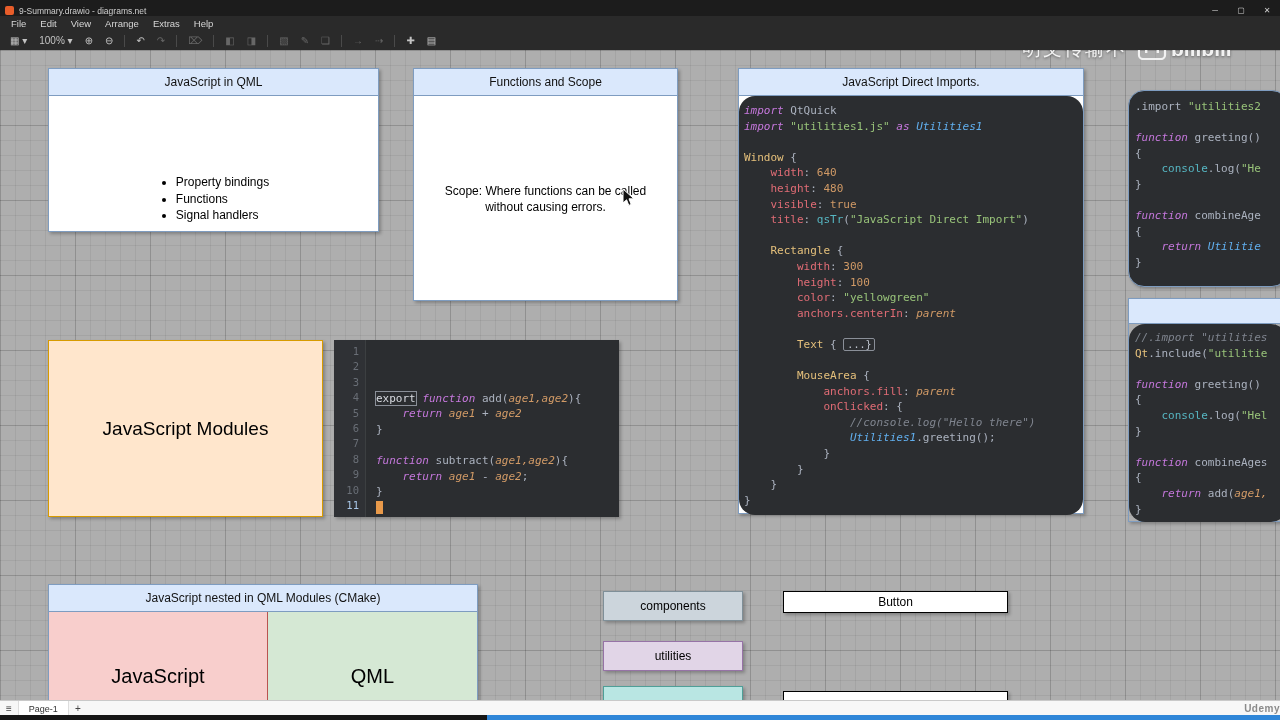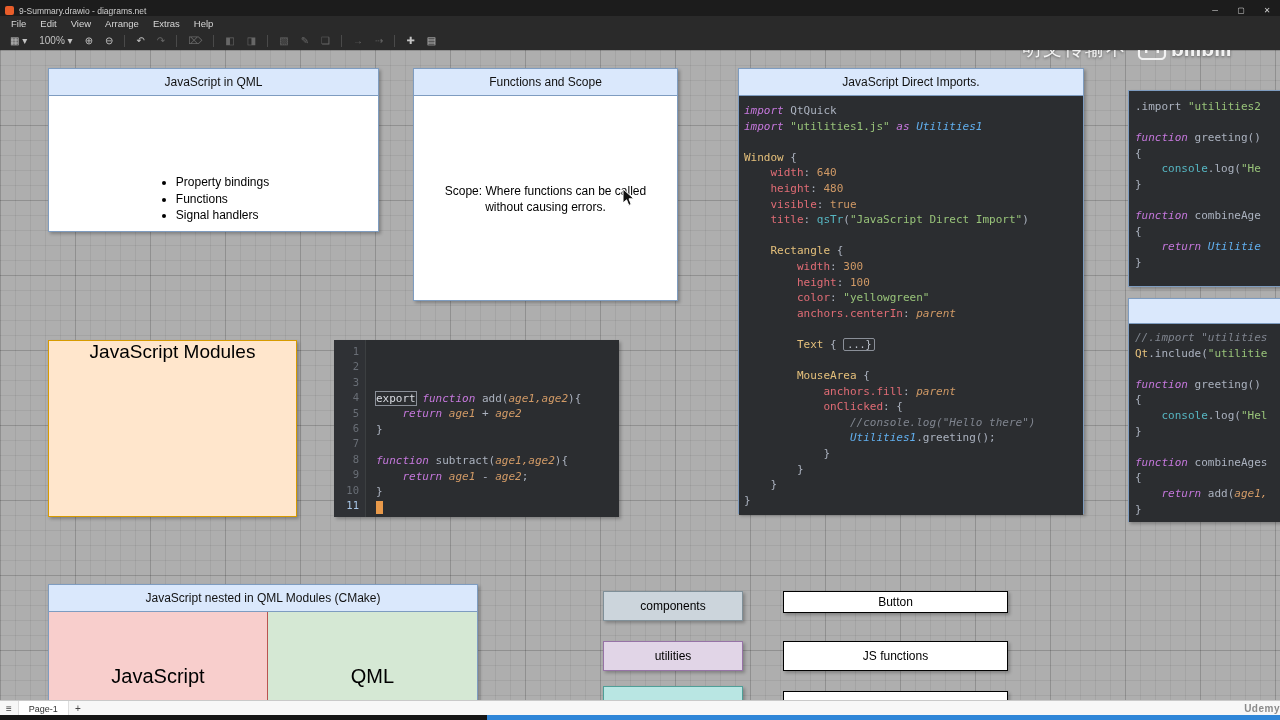--- a/index.html
+++ b/index.html
@@ -48,21 +48,21 @@
   #box-js-in-qml .box-body{height:206px;}
   .bullets{list-style:disc;margin:0;padding-left:18px;font-size:12px;color:#000;line-height:16.5px;}
 
   
   #box-scope{left:413px;top:18px;width:265px;height:233px;}
   #box-scope .box-body{height:206px;}
   #scope-text{font-size:12px;color:#000;text-align:center;width:236px;line-height:16px;}
 
   
   .code{font-family:"DejaVu Sans Mono",monospace;font-size:11px;line-height:15.6px;
-    white-space:pre;color:#abb2bf;}
+    white-space:pre;color:#abb2bf;border-radius:16px;}
   .cl{height:15.6px;}
   .t-kw{color:#c678dd;font-style:italic;}
   .t-str{color:#98c379;}
   .t-num{color:#d19a66;}
   .t-typ{color:#e5c07b;}
   .t-prop{color:#e06c75;}
   .t-fn{color:#56b6c2;}
   .t-mod{color:#61afef;font-style:italic;}
   .t-prm{color:#d19a66;font-style:italic;}
   .t-com{color:#7f848e;font-style:italic;}
@@ -76,22 +76,22 @@
   #box-direct .code-body{height:419px;background:var(--code-bg);padding:7px 0 0 5px;box-sizing:border-box;overflow:hidden;}
 
   
   #side-top{left:1128px;top:40px;width:160px;height:197px;background:var(--code-bg);
     border:1px solid var(--header-border);box-sizing:border-box;padding:8px 0 0 6px;overflow:hidden;}
   #side-bottom{left:1128px;top:248px;width:160px;height:224px;border:1px solid var(--header-border);box-sizing:border-box;}
   #side-bottom .box-header{height:24px;}
   #side-bottom .code-body{height:198px;background:var(--code-bg);padding:6px 0 0 6px;box-sizing:border-box;overflow:hidden;}
 
   
-  #box-modules{left:48px;top:290px;width:249px;height:177px;background:var(--orange-fill);
-    border:1px solid var(--orange-border);box-sizing:border-box;display:flex;justify-content:center;}
+  #box-modules{left:48px;top:290px;width:275px;height:177px;background:var(--orange-fill);
+    border:1px solid var(--orange-border);box-sizing:border-box;display:flex;align-items:center;justify-content:center;}
   #modules-label{font-size:19px;color:#000;}
   #editor{left:334px;top:290px;width:285px;height:177px;background:var(--code-bg);display:flex;overflow:hidden;}
   #gutter{width:32px;background:#2f3135;border-right:1px solid #3c3f41;padding-top:4px;box-sizing:border-box;}
   .gl{font-family:"DejaVu Sans Mono",monospace;font-size:10.5px;line-height:15.4px;color:#696e76;
     text-align:right;padding-right:6px;}
   .gl.active{color:#a9c7e8;}
   #editor .code{padding:4px 0 0 10px;line-height:15.4px;}
 
   
   #box-nested{left:48px;top:534px;width:430px;height:156px;}
@@ -239,21 +239,20 @@
       <div class="box-body">
         <div id="nested-left">JavaScript</div>
         <div id="nested-right">QML</div>
       </div>
     </div>
 
     <div class="shape small-box" id="box-components">components</div>
     <div class="shape small-box" id="box-utilities">utilities</div>
     <div class="shape small-box" id="box-teal"></div>
     <div class="shape small-box" id="box-button">Button</div>
-    <div class="shape small-box" id="box-jsfunc">JS functions</div>
     <div class="shape small-box" id="box-white-partial"></div>
 
     <div id="watermark">
       <span id="wm-text">明文传输不</span>
       <span id="wm-logo">
         <svg width="30" height="22" viewBox="0 0 30 22">
           <path d="M8 1 L12 5 M22 1 L18 5" stroke="#fff" stroke-width="2" fill="none" stroke-linecap="round"></path>
           <rect x="2" y="5" width="26" height="16" rx="4" fill="none" stroke="#fff" stroke-width="2.2"></rect>
           <rect x="8" y="10" width="2.4" height="5" fill="#fff"></rect>
           <rect x="19.6" y="10" width="2.4" height="5" fill="#fff"></rect>

